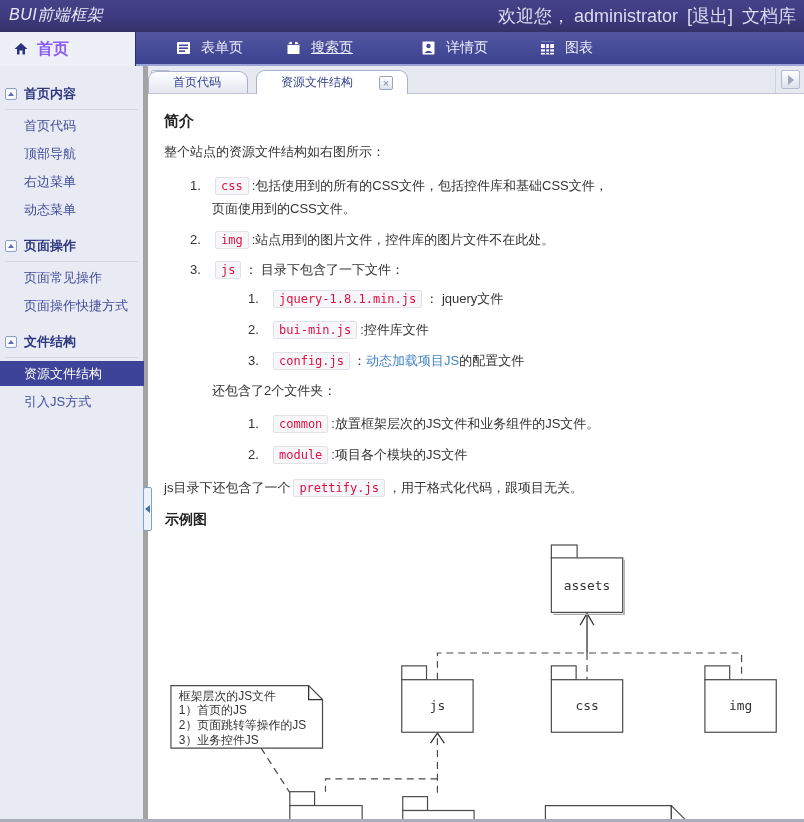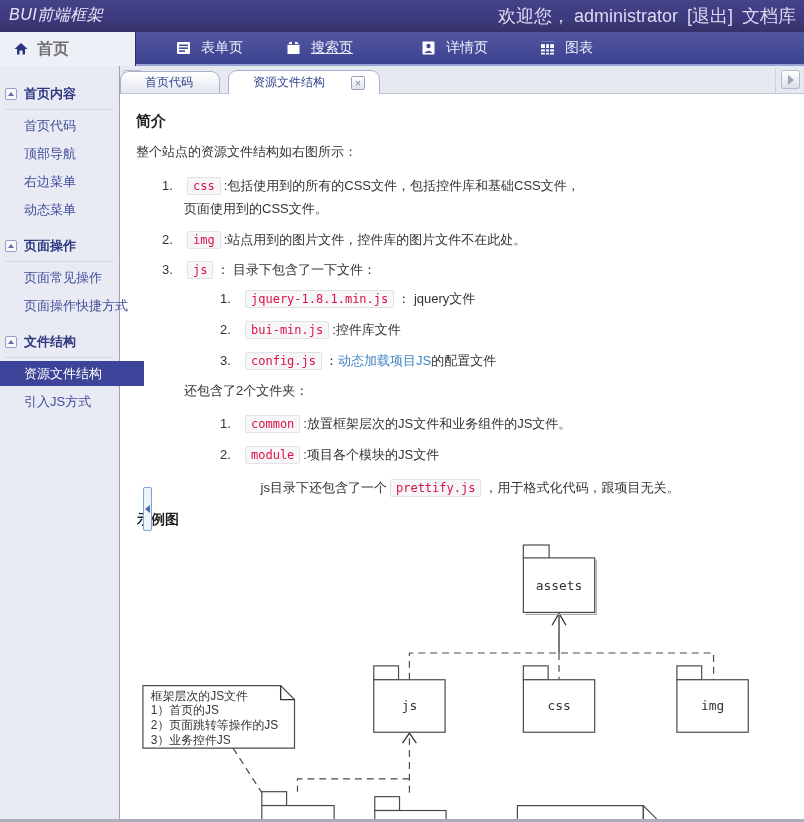--- a/index.html
+++ b/index.html
@@ -14,31 +14,31 @@
   #header-right { position:absolute; right:8px; top:0; line-height:32px; font-size:18px; color:#dcdcf0; }
   #header-right span { margin-left:4px; }
   .hlink { cursor:pointer; }
 
   
   #nav { position:relative; height:32px; background:linear-gradient(180deg,#52569f 0%,#454a97 60%,#3d4290 100%); }
   #nav-strip { height:2px; background:#9aa3d6; }
   .nav-item { position:absolute; top:0; height:32px; width:135px; display:flex; align-items:center;
     gap:9px; padding-left:15px; color:#eceefb; font-size:14px; cursor:pointer; }
   .nav-item svg { flex:0 0 auto; }
-  #nav-home { left:0; top:0; height:34px; width:135px; background:#eef0f8; color:#737373;
+  #nav-home { left:0; top:0; height:34px; width:135px; background:#eef0f8; color:#8b5cf6;
     font-weight:bold; z-index:3; padding-left:13px; display:flex; align-items:center; gap:8px;
     position:absolute; cursor:pointer; box-shadow:1px 0 0 #2e2f6f; }
   #nav-form   { left:135px;padding-left:40px; }
   #nav-search { left:270px;text-decoration:underline; }
   #nav-detail { left:405px; }
   #nav-chart  { left:524px; }
 
   
   #main { display:flex; height:756px; position:relative; }
-  #sidebar { width:120px; background:#e9ebf4; border-right:1px solid #a3a3a3; position:relative; padding-top:4px; }
+  #sidebar { width:148px; background:#e9ebf4; border-right:5px solid #a3a3a3; position:relative; padding-top:4px; }
   #rightpane { flex:1; display:flex; flex-direction:column; background:#fff; min-width:0; }
 
   
   .sec-h { margin:10px 5px 0 5px; padding:5px 0 6px 0; border-bottom:1px solid #d3d7e3;
     display:flex; align-items:center; gap:7px; cursor:pointer; }
   .sec-h .box-ico { width:12px; height:12px; border:1px solid #93a0c6; background:#f7f9fd;
     display:inline-flex; align-items:center; justify-content:center; border-radius:2px; }
   .sec-h .box-ico i { width:0; height:0; border-left:3px solid transparent; border-right:3px solid transparent;
     border-bottom:4px solid #5d6cae; display:block; }
   .sec-h b { font-size:13px; color:#2e3881; font-weight:bold; }
@@ -83,21 +83,21 @@
   p.lead { margin-bottom:14px; }
   .chip { font-family:"DejaVu Sans Mono","Liberation Mono",monospace; font-size:12px; color:#d14;
     background:#f7f7f9; border:1px solid #e1e1e8; padding:1px 5px; margin:0 3px; border-radius:2px;
     display:inline-block; line-height:14px; }
   .olist { margin:0 0 4px 26px; width:424px; }
   .li { position:relative; padding-left:22px; margin-bottom:8px; line-height:1.75; }
   .li .num { position:absolute; left:0; top:0; }
   .sublist { margin:6px 0 2px 36px; width:360px; }
   .sub-note { margin:2px 0 10px 0; }
   .blue-link { color:#4183c4; cursor:pointer; text-decoration:none; }
-  #prettify-line { margin:12px 0 14px 0;text-align:center; }
+  #prettify-line { margin:12px 0 14px 0; }
   h3.cap2 { font-size:14px; color:#222; margin:14px 0 6px 1px; }
 
   
   #diagram { display:block; }
   .fld { fill:#fff; stroke:#4a4a4a; stroke-width:1.2; }
   .shadow { stroke:#aaa; stroke-width:1.4; }
   .dash { stroke:#4a4a4a; stroke-width:1.2; stroke-dasharray:7 5; fill:none; }
   .solidln { stroke:#333; stroke-width:1.3; fill:none; }
   .lbl { font-family:"DejaVu Sans Mono","Liberation Mono",monospace; font-size:13px; fill:#333; text-anchor:middle; }
   .notetxt { font-family:"Liberation Sans","DejaVu Sans",sans-serif; font-size:12px; fill:#333; }

